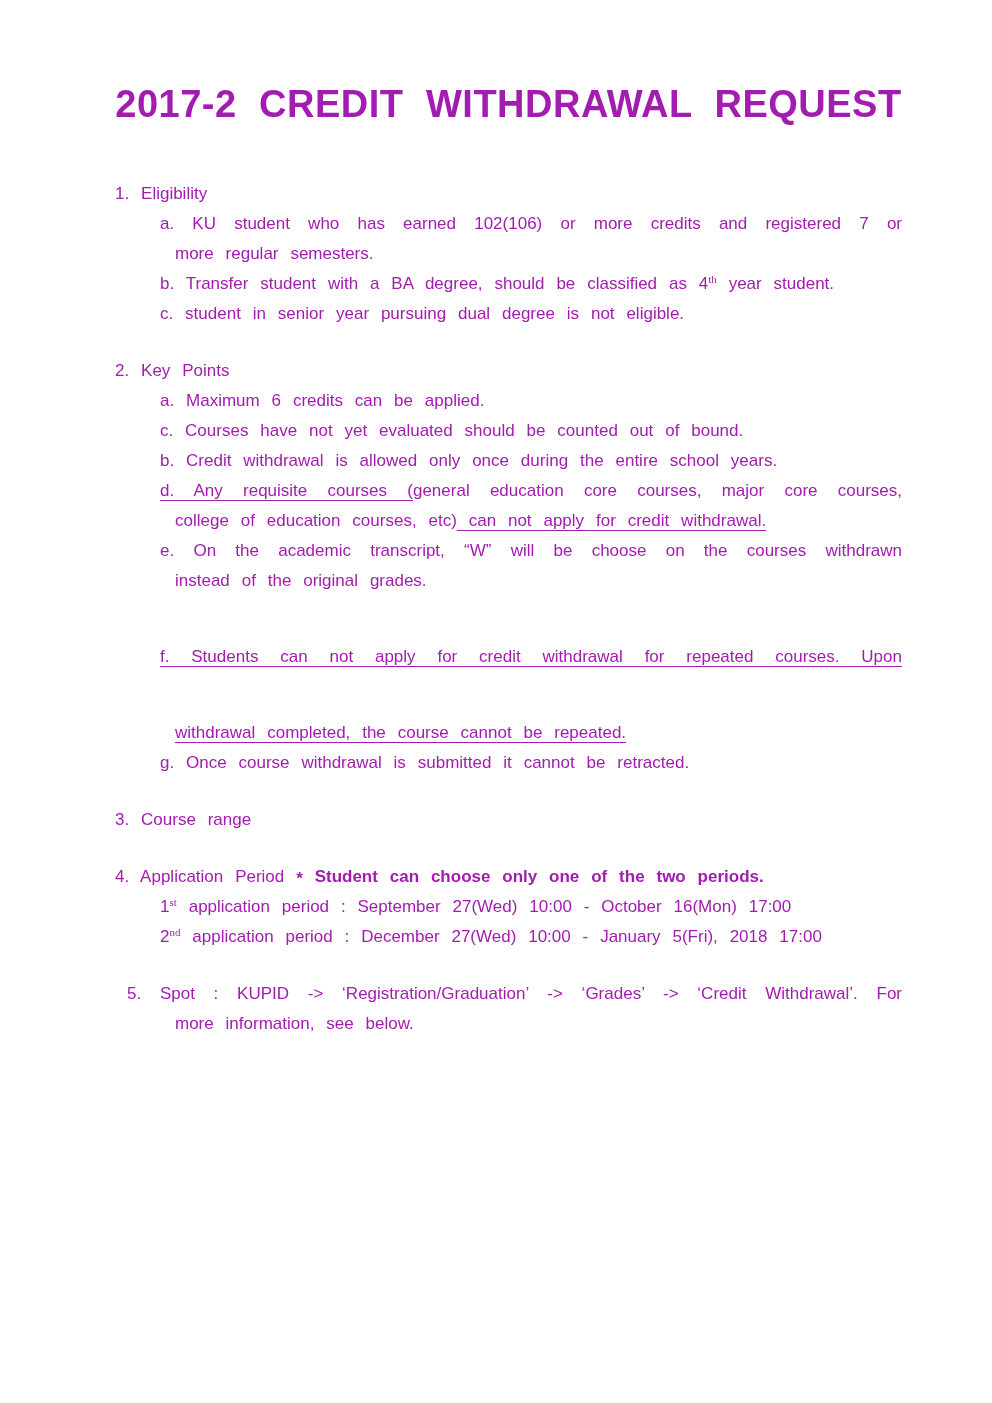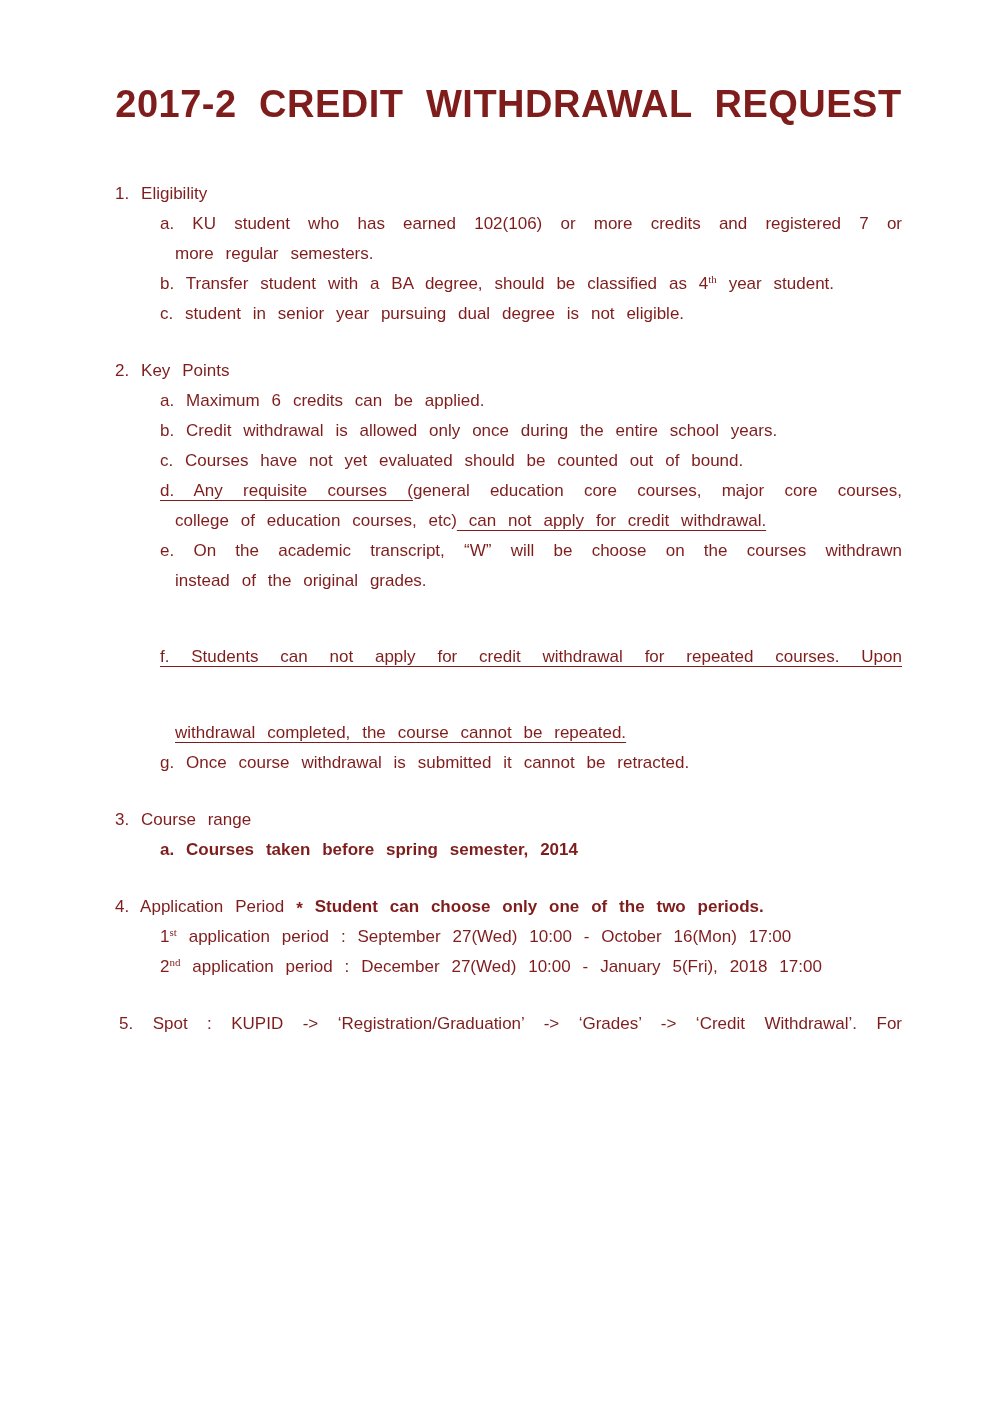--- a/index.html
+++ b/index.html
@@ -2,41 +2,41 @@
 <html><head>
 <meta charset="utf-8">
 <style>
   html, body { margin: 0; padding: 0; background: #ffffff; }
   .page {
     width: 992px;
     height: 1036px;
     box-sizing: border-box;
     padding: 0 90px 0 115px;
     background: #ffffff;
-    color: #7f1d1d;
+    color: #a21caf;
     font-family: "Liberation Sans", sans-serif;
     font-size: 17px;
     line-height: 30px;
     word-spacing: 0.42em;
     overflow: hidden;
   }
   .title {
     margin: 0;
     padding-top: 80px;
     font-size: 38px;
     line-height: 48px;
     font-weight: 700;
     text-align: center;
     letter-spacing: 0.5px;
     word-spacing: 0.3em;
   }
   .section { margin-top: 27px; }
   .section.first { margin-top: 51px; }
   .head { margin-left: 0; }
-  .l0 { margin-left: 4px; }
+  .l0 { margin-left: 12px; }
   .l1 { margin-left: 45px; }
   .l2 { margin-left: 60px; }
   .jline { text-align: justify; text-align-last: justify; }
   .u { text-decoration: underline; text-underline-offset: 4px; margin-top: 46px; }
   .b { font-weight: 700; }
   .star { font-weight: 700; position: relative; top: 2px; }
   sup.s {
     font-size: 11px;
     line-height: 0;
     position: relative;
@@ -64,34 +64,33 @@
     <div class="head">1. Eligibility</div>
     <div class="l1 jline">a. KU student who has earned 102(106) or more credits and registered 7 or</div>
     <div class="l2">more regular semesters.</div>
     <div class="l1"><span>b. Transfer student with a BA degree, should be classified as 4</span><sup class="s">th</sup><span> year student.</span></div>
     <div class="l1">c. student in senior year pursuing dual degree is not eligible.</div>
   </div>
 
   <div class="section">
     <div class="head">2. Key Points</div>
     <div class="l1">a. Maximum 6 credits can be applied.</div>
+    <div class="l1">c. Courses have not yet evaluated should be counted out of bound.</div>
     <div class="l1">b. Credit withdrawal is allowed only once during the entire school years.</div>
-    <div class="l1">c. Courses have not yet evaluated should be counted out of bound.</div>
     <div class="l1 jline"><span class="u">d. Any requisite courses (</span><span>general education core courses, major core courses,</span></div>
     <div class="l2"><span>college of education courses, etc)</span><span class="u"> can not apply for credit withdrawal.</span></div>
     <div class="l1 jline">e. On the academic transcript, “W” will be choose on the courses withdrawn</div>
     <div class="l2">instead of the original grades.</div>
     <div class="l1 jline u">f. Students can not apply for credit withdrawal for repeated courses. Upon</div>
     <div class="l2 u">withdrawal completed, the course cannot be repeated.</div>
     <div class="l1">g. Once course withdrawal is submitted it cannot be retracted.</div>
   </div>
 
   <div class="section">
     <div class="head">3. Course range</div>
-    <div class="l1 b">a. Courses taken before spring semester, 2014</div>
   </div>
 
   <div class="section">
     <div class="head"><span>4. Application Period </span><span class="star">*</span><span class="b"> Student can choose only one of the two periods.</span></div>
     <div class="l1"><span>1</span><sup class="s">st</sup><span> application period : September 27(Wed) 10:00 - October 16(Mon) 17:00</span></div>
     <div class="l1"><span>2</span><sup class="s">nd</sup><span> application period : December 27(Wed) 10:00 - January 5(Fri), 2018 17:00</span></div>
   </div>
 
   <div class="section">
     <div class="l0 jline">5. Spot : KUPID -&gt; ‘Registration/Graduation’ -&gt; ‘Grades’ -&gt; ‘Credit Withdrawal’. For</div>

